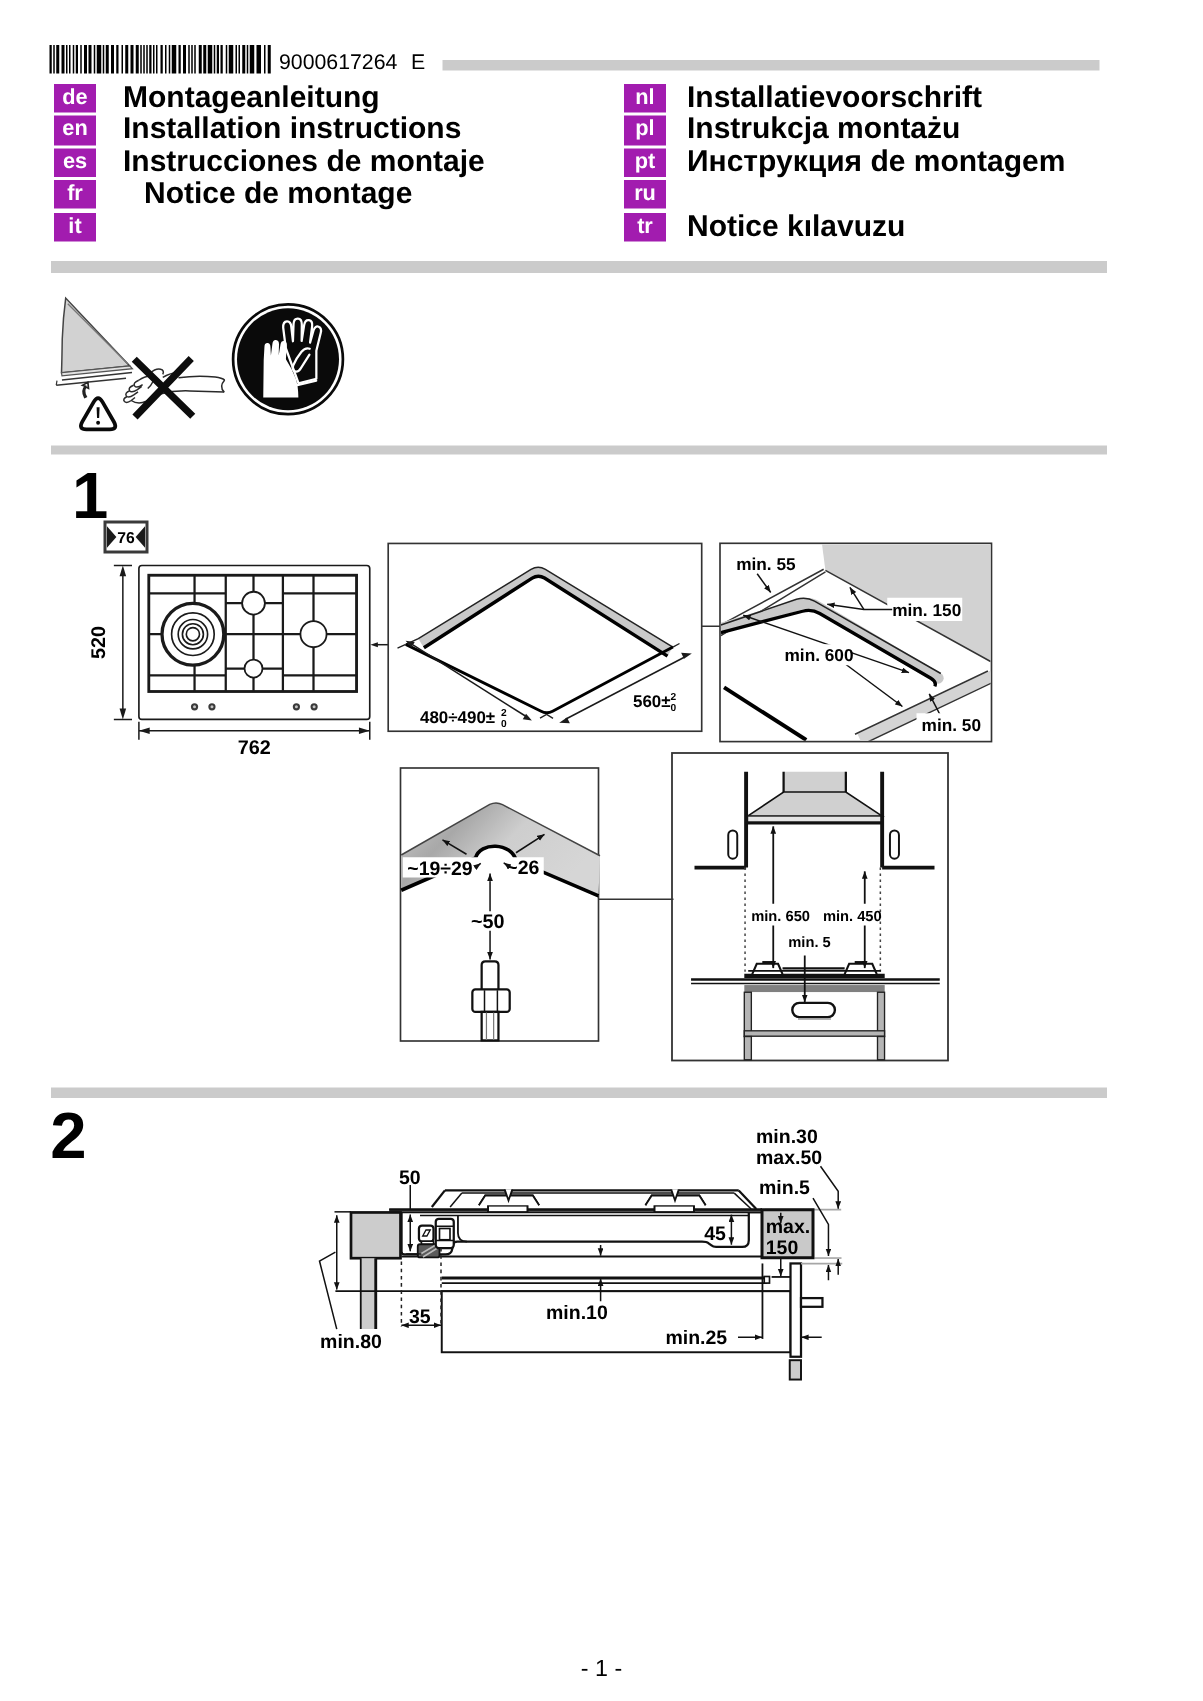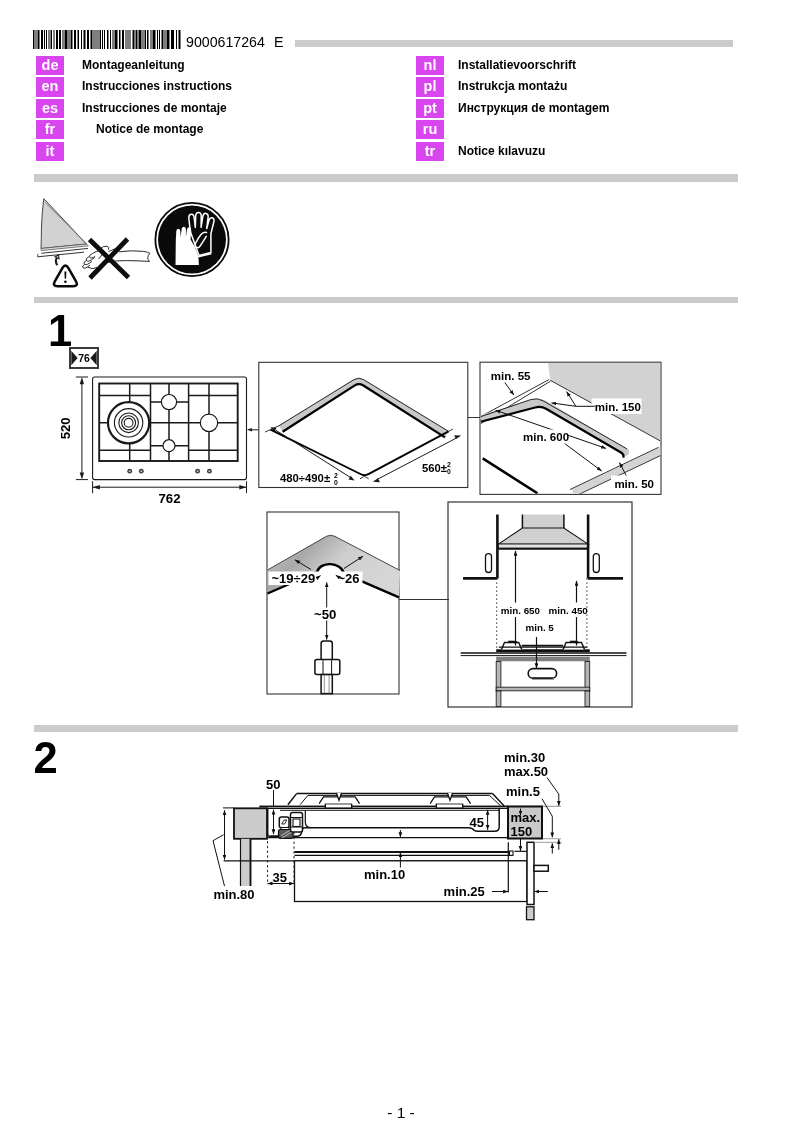--- a/index.html
+++ b/index.html
@@ -1,21 +1,21 @@
 <!DOCTYPE html>
 <html><head>
 <meta charset="utf-8">
 <style>
 html,body{margin:0;padding:0;background:#fff}
 #page{position:relative;width:738px;height:1134px;background:#fff;overflow:hidden;
   font-family:"Liberation Sans",sans-serif;color:#000}
 .band{position:absolute;background:#cbcbcb}
-.lang{position:absolute;width:28px;height:19.2px;background:#d946ef;color:#fff;
+.lang{position:absolute;width:28px;height:19.2px;background:#a21caf;color:#fff;
   font-weight:bold;font-size:14.5px;line-height:19.5px;text-align:center}
-.tt{position:absolute;font-weight:bold;font-size:12px;line-height:19.2px;white-space:nowrap}
+.tt{position:absolute;font-weight:bold;font-size:20px;line-height:19.2px;white-space:nowrap}
 .abs{position:absolute}
 svg{position:absolute;overflow:visible}
 svg text{font-family:"Liberation Sans",sans-serif;font-weight:bold;fill:#000}
 </style>
 </head>
 <body>
 <div id="page">
 
 <svg id="bar" style="left:33px;top:30px" width="152" height="19" viewBox="0 0 152 19">
 <g fill="#000">
@@ -76,21 +76,21 @@
 <div class="abs" style="left:186px;top:33px;font-size:14.2px;line-height:19px">9000617264</div>
 <div class="abs" style="left:274px;top:33px;font-size:14.2px;line-height:19px">E</div>
 <div class="band" style="left:295px;top:40px;width:438px;height:7px"></div>
 
 <div class="lang" style="left:36px;top:56px">de</div>
 <div class="lang" style="left:36px;top:77.4px">en</div>
 <div class="lang" style="left:36px;top:98.8px">es</div>
 <div class="lang" style="left:36px;top:120.2px">fr</div>
 <div class="lang" style="left:36px;top:141.6px">it</div>
 <div class="tt" style="left:82px;top:56px">Montageanleitung</div>
-<div class="tt" style="left:82px;top:77.4px">Instrucciones instructions</div>
+<div class="tt" style="left:82px;top:77.4px">Installation instructions</div>
 <div class="tt" style="left:82px;top:98.8px">Instrucciones de montaje</div>
 <div class="tt" style="left:96px;top:120.2px">Notice de montage</div>
 <div class="lang" style="left:416px;top:56px">nl</div>
 <div class="lang" style="left:416px;top:77.4px">pl</div>
 <div class="lang" style="left:416px;top:98.8px">pt</div>
 <div class="lang" style="left:416px;top:120.2px">ru</div>
 <div class="lang" style="left:416px;top:141.6px">tr</div>
 <div class="tt" style="left:458px;top:56px">Installatievoorschrift</div>
 <div class="tt" style="left:458px;top:77.4px">Instrukcja montażu</div>
 <div class="tt" style="left:458px;top:98.8px">Инструкция de montagem</div>

